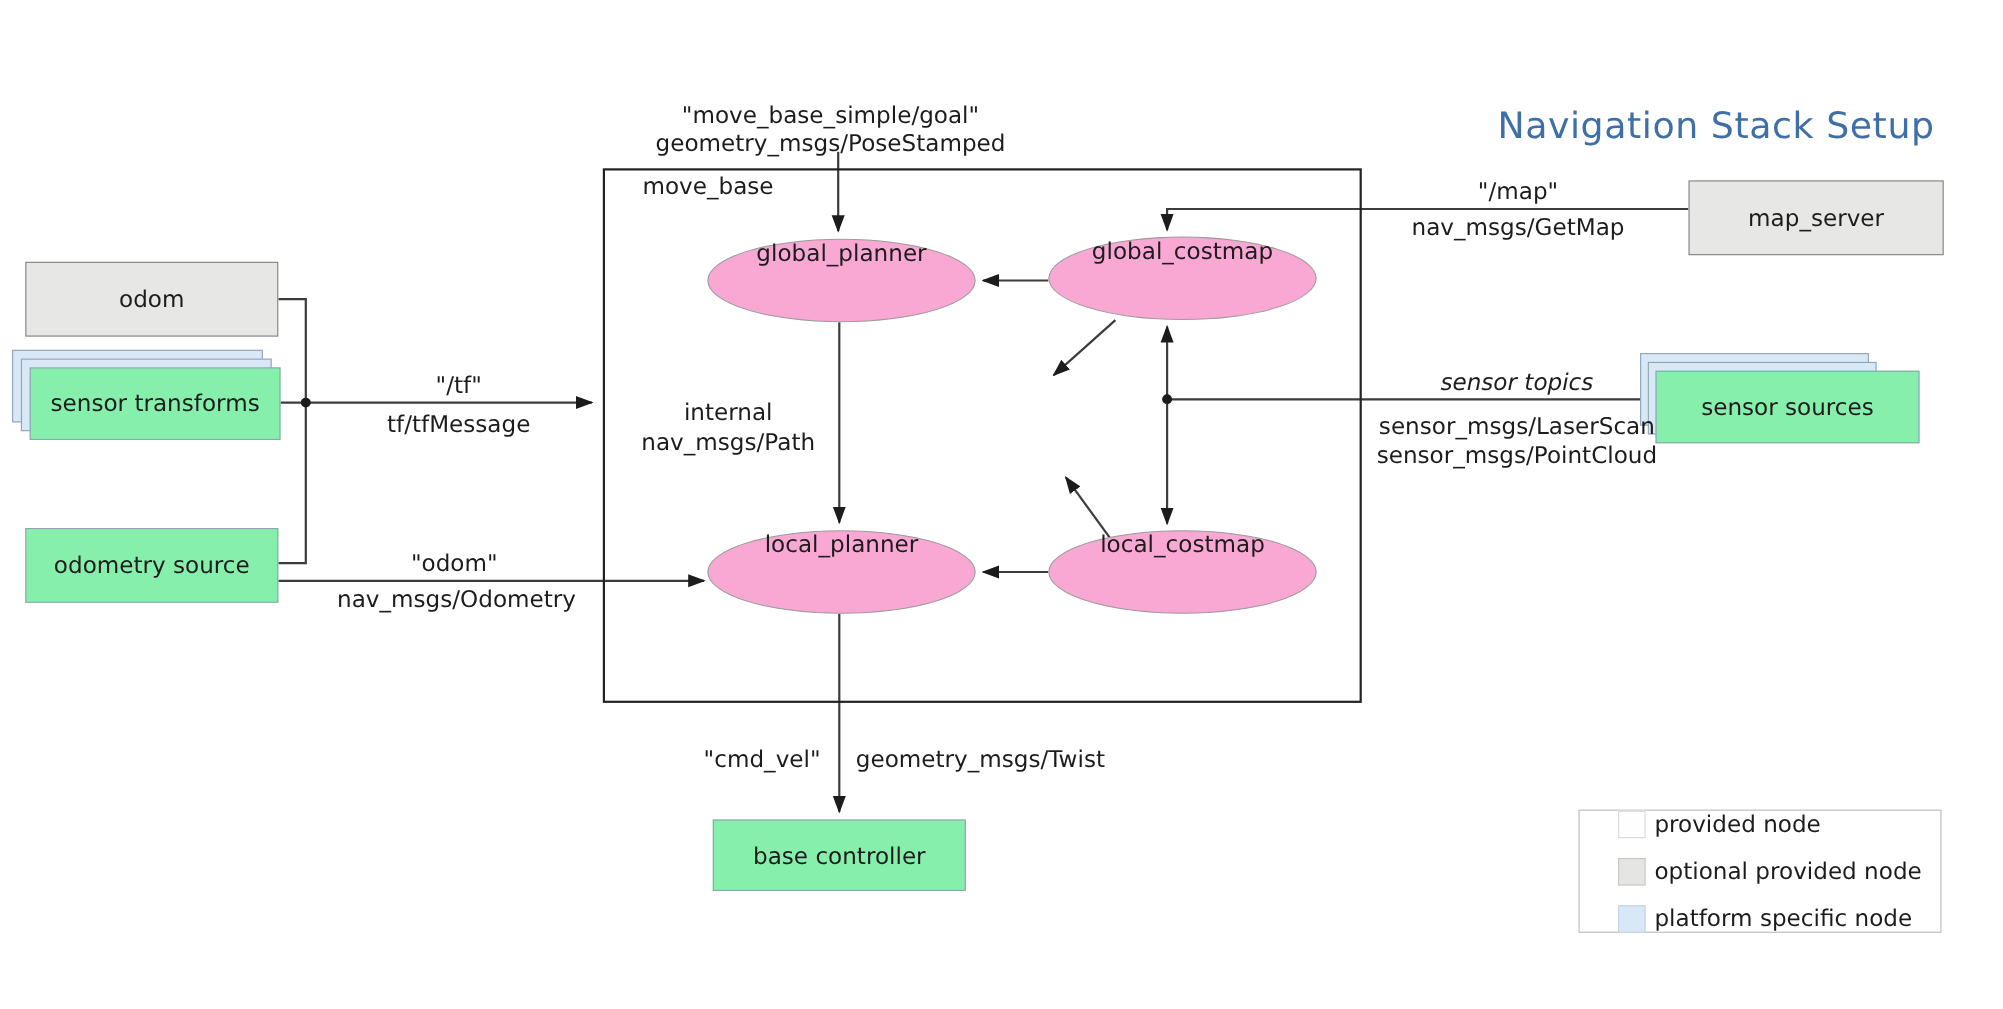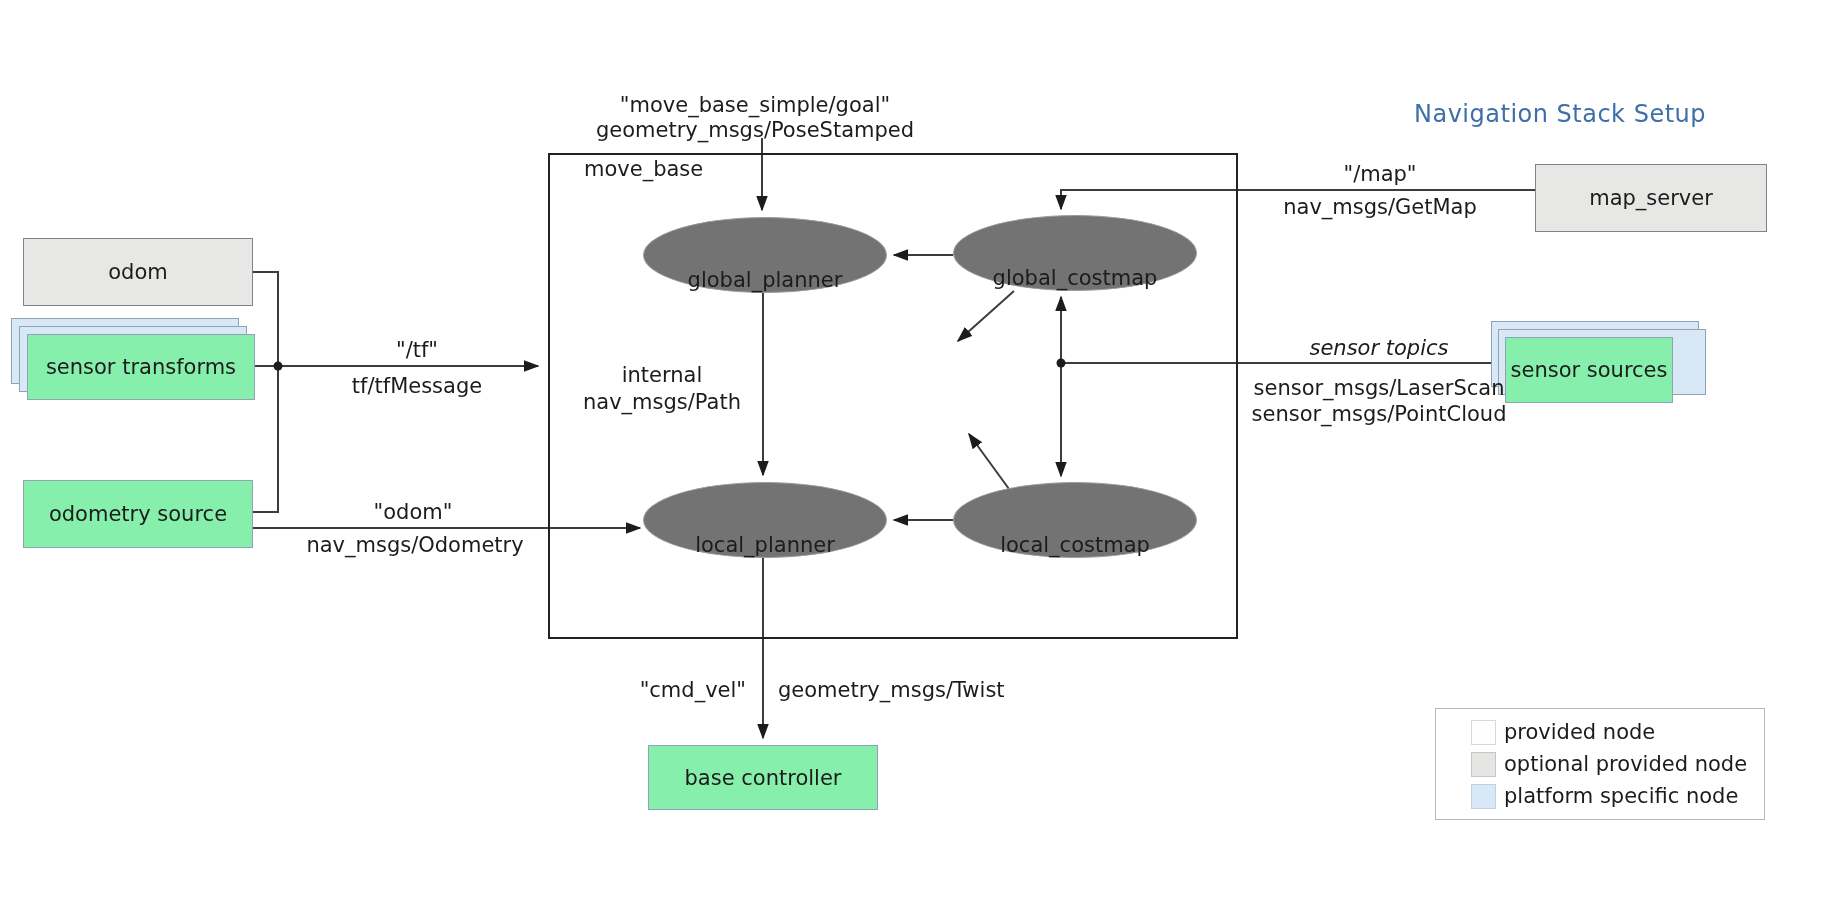--- a/index.html
+++ b/index.html
@@ -3,39 +3,39 @@
 <meta charset="utf-8">
 <style>
   html,body{margin:0;padding:0;background:#ffffff;}
   .stage{position:relative;width:1821px;height:917px;background:#ffffff;overflow:hidden;
          font-family:"DejaVu Sans","Liberation Sans",sans-serif;color:#1c1c1c;}
   .abs{position:absolute;}
   .lbl{position:absolute;transform:translate(-50%,-50%);white-space:nowrap;
        font-size:21px;line-height:1.15;text-align:center;color:#1c1c1c;}
   .italic{font-style:italic;}
   .title{position:absolute;transform:translate(-50%,-50%);white-space:nowrap;
-         font-size:24px;color:#3e6fa8;letter-spacing:0.5px;}
+         font-size:33px;color:#3e6fa8;letter-spacing:0.5px;}
   
   .node{position:absolute;display:flex;align-items:center;justify-content:center;
         font-size:21px;box-sizing:border-box;}
   .node-gray{background:#e7e7e5;border:1.5px solid #838383;}
   .node-blue{background:#86efac;border:1.5px solid #8fa3b5;}
   
   .layer{position:absolute;background:#d9e8f7;border:1.5px solid #8fa3b5;box-sizing:border-box;}
   
   .container-box{position:absolute;border:2.5px solid #222222;box-sizing:border-box;background:transparent;}
   .container-label{position:absolute;font-size:21px;white-space:nowrap;}
   
-  .ellipse{position:absolute;display:flex;align-items:flex-end;justify-content:center;
-           background:#737373;border:1.5px solid #9c9c9c;border-radius:50%;
+  .ellipse{position:absolute;display:flex;align-items:flex-start;justify-content:center;
+           background:#f9a8d4;border:1.5px solid #9c9c9c;border-radius:50%;
            font-size:21px;box-sizing:border-box;}
   
-  .legend{position:absolute;left:1435px;top:708px;width:330px;height:112px;
+  .legend{position:absolute;left:1435px;top:736px;width:330px;height:112px;
           border:1.5px solid #b9b9b9;background:#ffffff;box-sizing:border-box;
-          display:flex;flex-direction:column;justify-content:center;gap:7px;padding-left:35px;}
+          display:flex;flex-direction:column;justify-content:center;gap:18px;padding-left:35px;}
   .legend-row{display:flex;align-items:center;gap:8px;font-size:21px;white-space:nowrap;}
   .swatch{width:25px;height:25px;box-sizing:border-box;flex:0 0 auto;}
   .sw-white{background:#fefefe;border:1px solid #d8d8d8;}
   .sw-gray{background:#e5e5e3;border:1px solid #c6c6c4;}
   .sw-blue{background:#d9e8f7;border:1px solid #bfd2e4;}
   svg.wires{position:absolute;left:0;top:0;}
 </style>
 </head>
 <body>
 
@@ -114,21 +114,21 @@
     <span>odometry source</span>
   </div>
 
   <div class="node node-gray" style="left:1535px;top:164px;width:232px;height:68px;">
     <span>map_server</span>
   </div>
 
   <div class="abs">
     <div class="layer" style="left:1491px;top:321px;width:208px;height:66px;"></div>
     <div class="layer" style="left:1498px;top:329px;width:208px;height:66px;"></div>
-    <div class="node node-blue" style="left:1505px;top:337px;width:168px;height:66px;">
+    <div class="node node-blue" style="left:1505px;top:337px;width:240px;height:66px;">
       <span>sensor sources</span>
     </div>
   </div>
 
   <div class="node node-blue" style="left:648px;top:745px;width:230px;height:65px;">
     <span>base controller</span>
   </div>
 
   <div class="lbl" style="left:755px;top:105px;">"move_base_simple/goal"</div>
   <div class="lbl" style="left:755px;top:130px;">geometry_msgs/PoseStamped</div>

